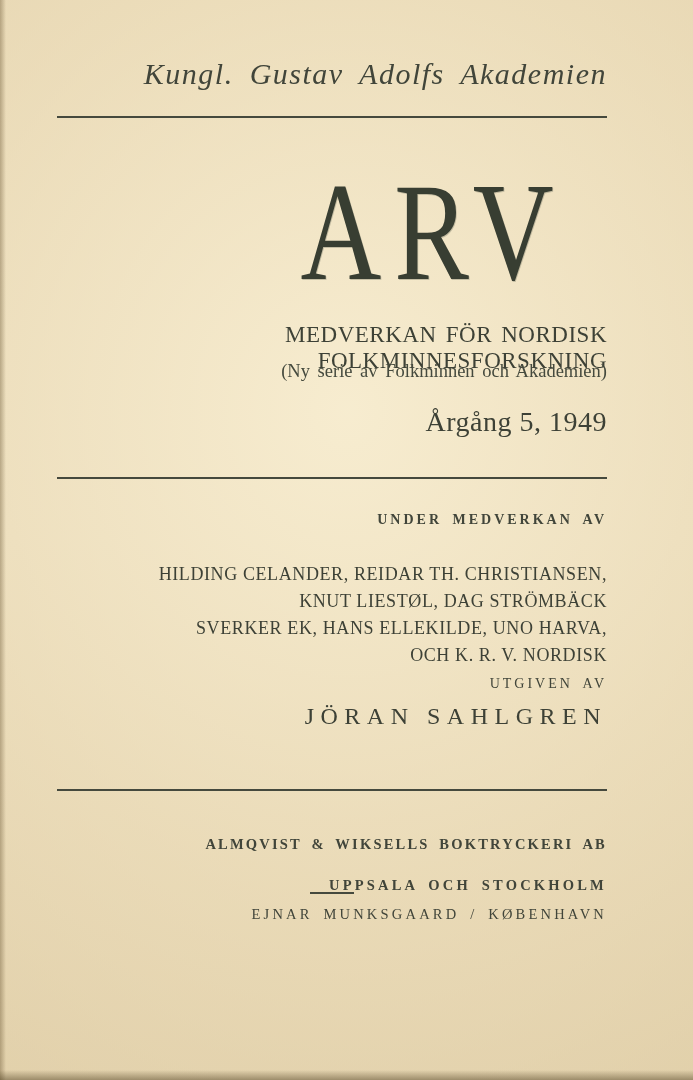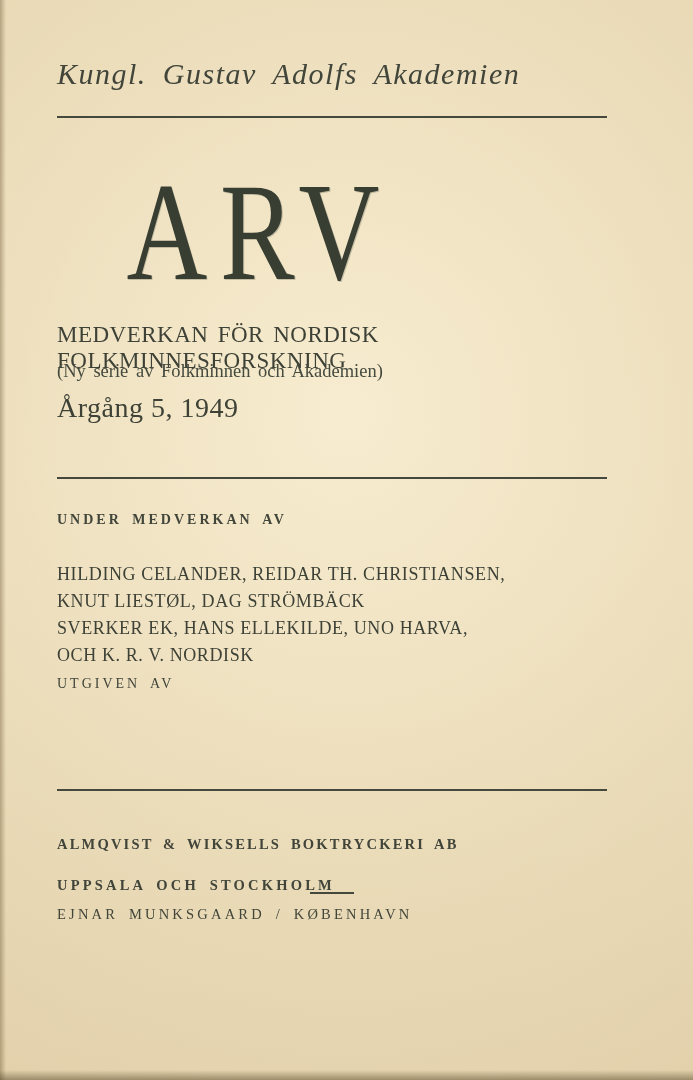--- a/index.html
+++ b/index.html
@@ -42,21 +42,21 @@
     background: linear-gradient(0deg, rgba(70,55,25,0.45), rgba(70,55,25,0.0));
     pointer-events: none;
   }
 
   .content {
     position: absolute;
     left: 57px;
     top: 0;
     width: 550px;
     height: 100%;
-    text-align: left;
+    text-align: right;
   }
 
   .abs { position: absolute; left: 0; width: 100%; }
 
   .society {
     top: 57px;
     font-style: italic;
     font-size: 30px;
     letter-spacing: 1.5px;
     word-spacing: 7px;
@@ -95,21 +95,21 @@
   }
 
   .series-note {
     top: 361px;
     font-size: 18.5px;
     word-spacing: 3px;
     color: #454a3e;
   }
 
   .volume {
-    top: 392px;
+    top: 406px;
     font-size: 28px;
     letter-spacing: 0.5px;
     color: #3d4136;
   }
 
   .contrib-heading {
     top: 512px;
     font-size: 14px;
     font-weight: 600;
     letter-spacing: 3px;
@@ -203,20 +203,21 @@
 
     <div class="abs contrib-lines">
       <div>HILDING CELANDER, REIDAR TH. CHRISTIANSEN,</div>
       <div>KNUT LIESTØL, DAG STRÖMBÄCK</div>
       <div>SVERKER EK, HANS ELLEKILDE, UNO HARVA,</div>
       <div>OCH K. R. V. NORDISK</div>
     </div>
 
     <div class="abs editor-heading">UTGIVEN AV</div>
 
+    <div class="abs editor-name">JÖRAN SAHLGREN</div>
 
     <div class="rule rule-bottom"></div>
 
     <div class="abs printer-name">ALMQVIST &amp; WIKSELLS BOKTRYCKERI AB</div>
 
     <div class="abs printer-city">UPPSALA OCH STOCKHOLM</div>
 
     <div class="rule-small"></div>
 
     <div class="abs publisher">EJNAR MUNKSGAARD / KØBENHAVN</div>

